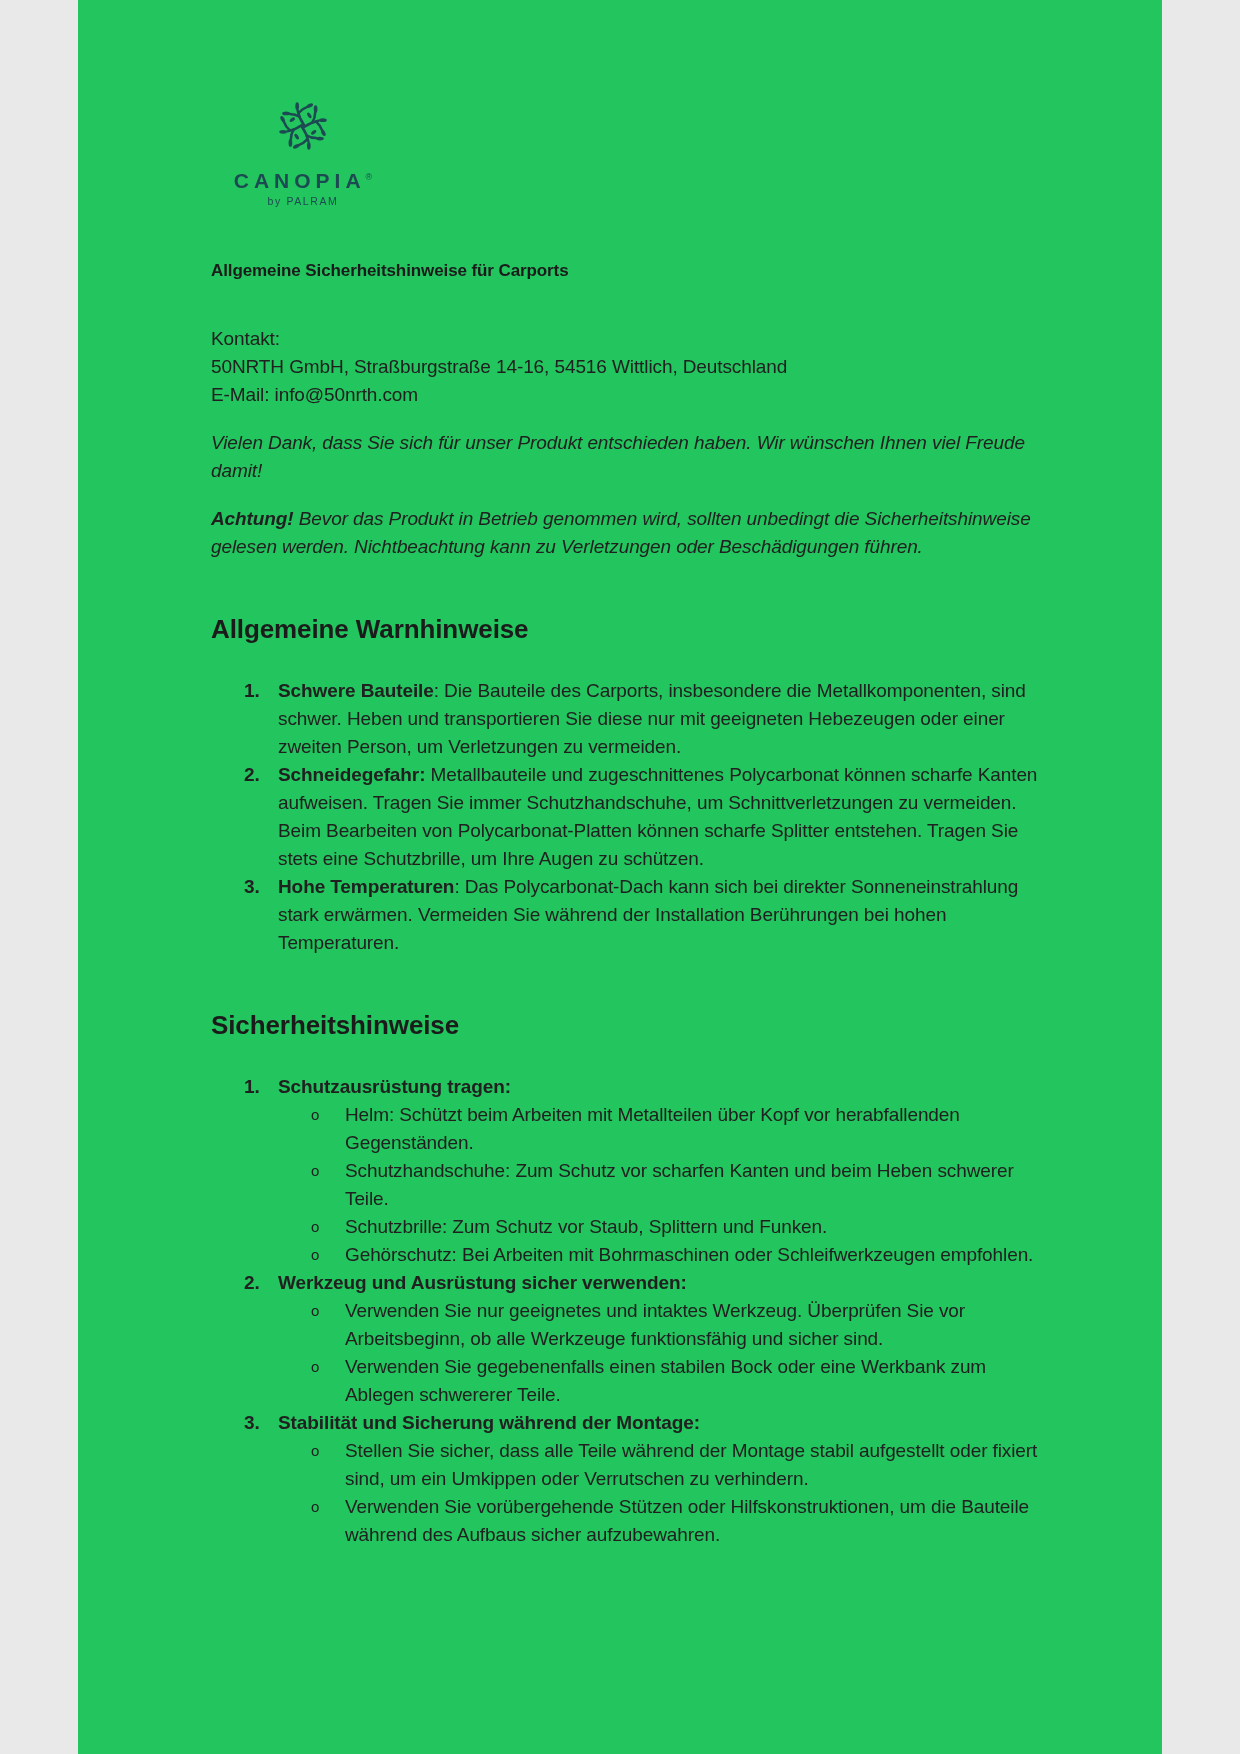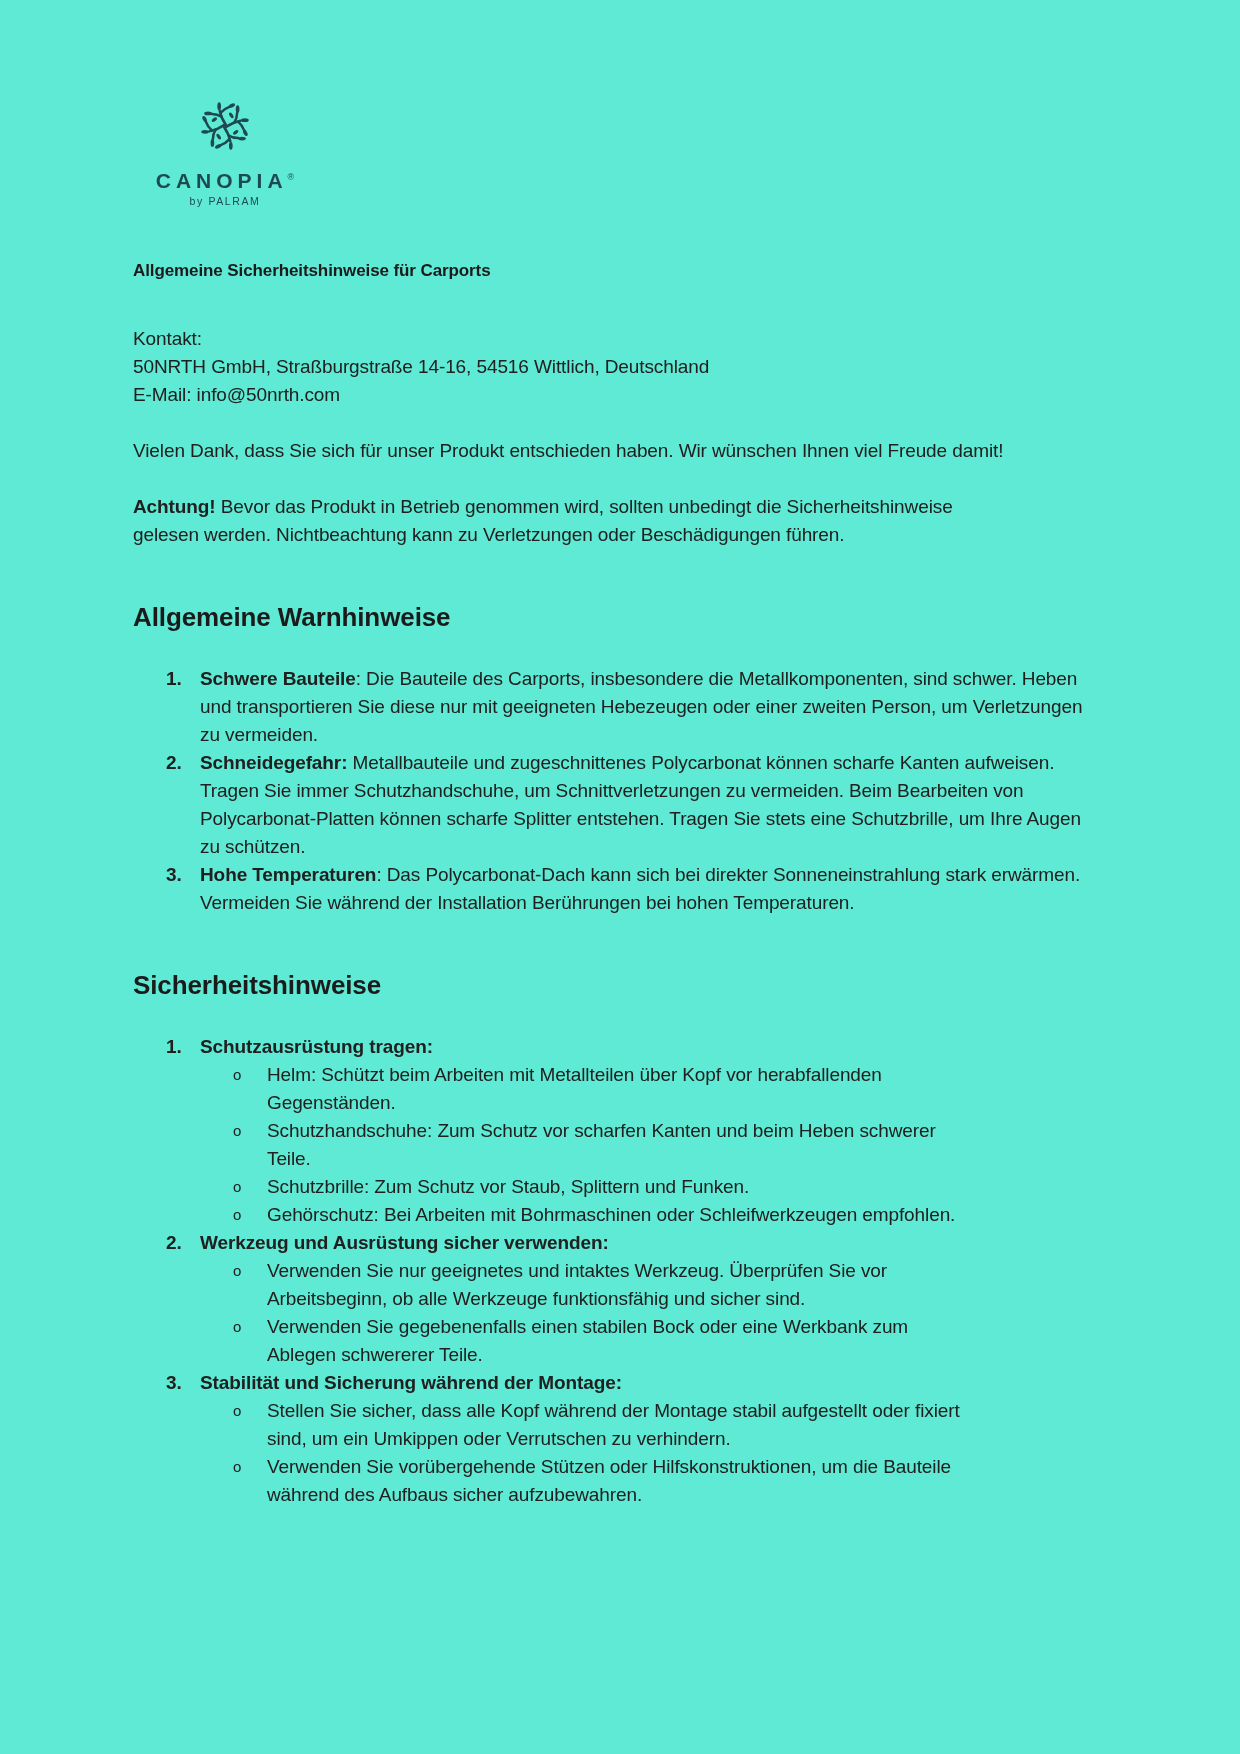--- a/index.html
+++ b/index.html
@@ -1,20 +1,20 @@
 <!DOCTYPE html>
 <html><head>
 <meta charset="utf-8">
 <style>
   html,body{margin:0;padding:0;background:#e9e9e9;}
   .page{
     position:relative;
-    width:1240px;height:1754px;
+    width:1084px;height:1754px;
     margin:0 auto;
-    background:#5eead4;
+    background:#22c55e;
     box-sizing:border-box;
     padding:95px 100px 0 133px;
     font-family:"Liberation Sans", sans-serif;
     color:#202020;
     font-size:19px;
     line-height:28px;
     letter-spacing:-0.1px;
   }
   
   .logo{width:184px;display:flex;flex-direction:column;align-items:center;}
@@ -36,21 +36,21 @@
   }
   
   h1{
     margin:50px 0 0 0;
     font-size:17px;line-height:28px;
     font-weight:700;color:#1b1b1b;
     letter-spacing:-0.1px;
   }
   .contact{margin-top:40px;max-width:885px;}
   .contact div{min-height:28px;}
-  .para{margin-top:28px;max-width:885px;}
+  .para{margin-top:20px;max-width:885px;font-style:italic;}
   h2.section-heading{
     margin:54px 0 0 0;
     font-size:26px;line-height:28px;
     font-weight:700;color:#1b1b1b;
     letter-spacing:-0.1px;
   }
   .num-list{margin-top:34px;}
   .li{display:flex;align-items:flex-start;}
   .num{
     flex:0 0 34px;
@@ -166,21 +166,21 @@
               <div class="sub-text">Verwenden Sie gegebenenfalls einen stabilen Bock oder eine Werkbank zum Ablegen schwererer Teile.</div>
             </div>
           </div>
         </div>
         <div class="li">
           <span class="num">3.</span>
           <div class="li-body">
             <div class="li-text"><strong>Stabilität und Sicherung während der Montage:</strong></div>
             <div class="sub">
               <span class="sub-marker">o</span>
-              <div class="sub-text">Stellen Sie sicher, dass alle Kopf während der Montage stabil aufgestellt oder fixiert sind, um ein Umkippen oder Verrutschen zu verhindern.</div>
+              <div class="sub-text">Stellen Sie sicher, dass alle Teile während der Montage stabil aufgestellt oder fixiert sind, um ein Umkippen oder Verrutschen zu verhindern.</div>
             </div>
             <div class="sub">
               <span class="sub-marker">o</span>
               <div class="sub-text">Verwenden Sie vorübergehende Stützen oder Hilfskonstruktionen, um die Bauteile während des Aufbaus sicher aufzubewahren.</div>
             </div>
           </div>
         </div>
       </div>
     </div>
 

